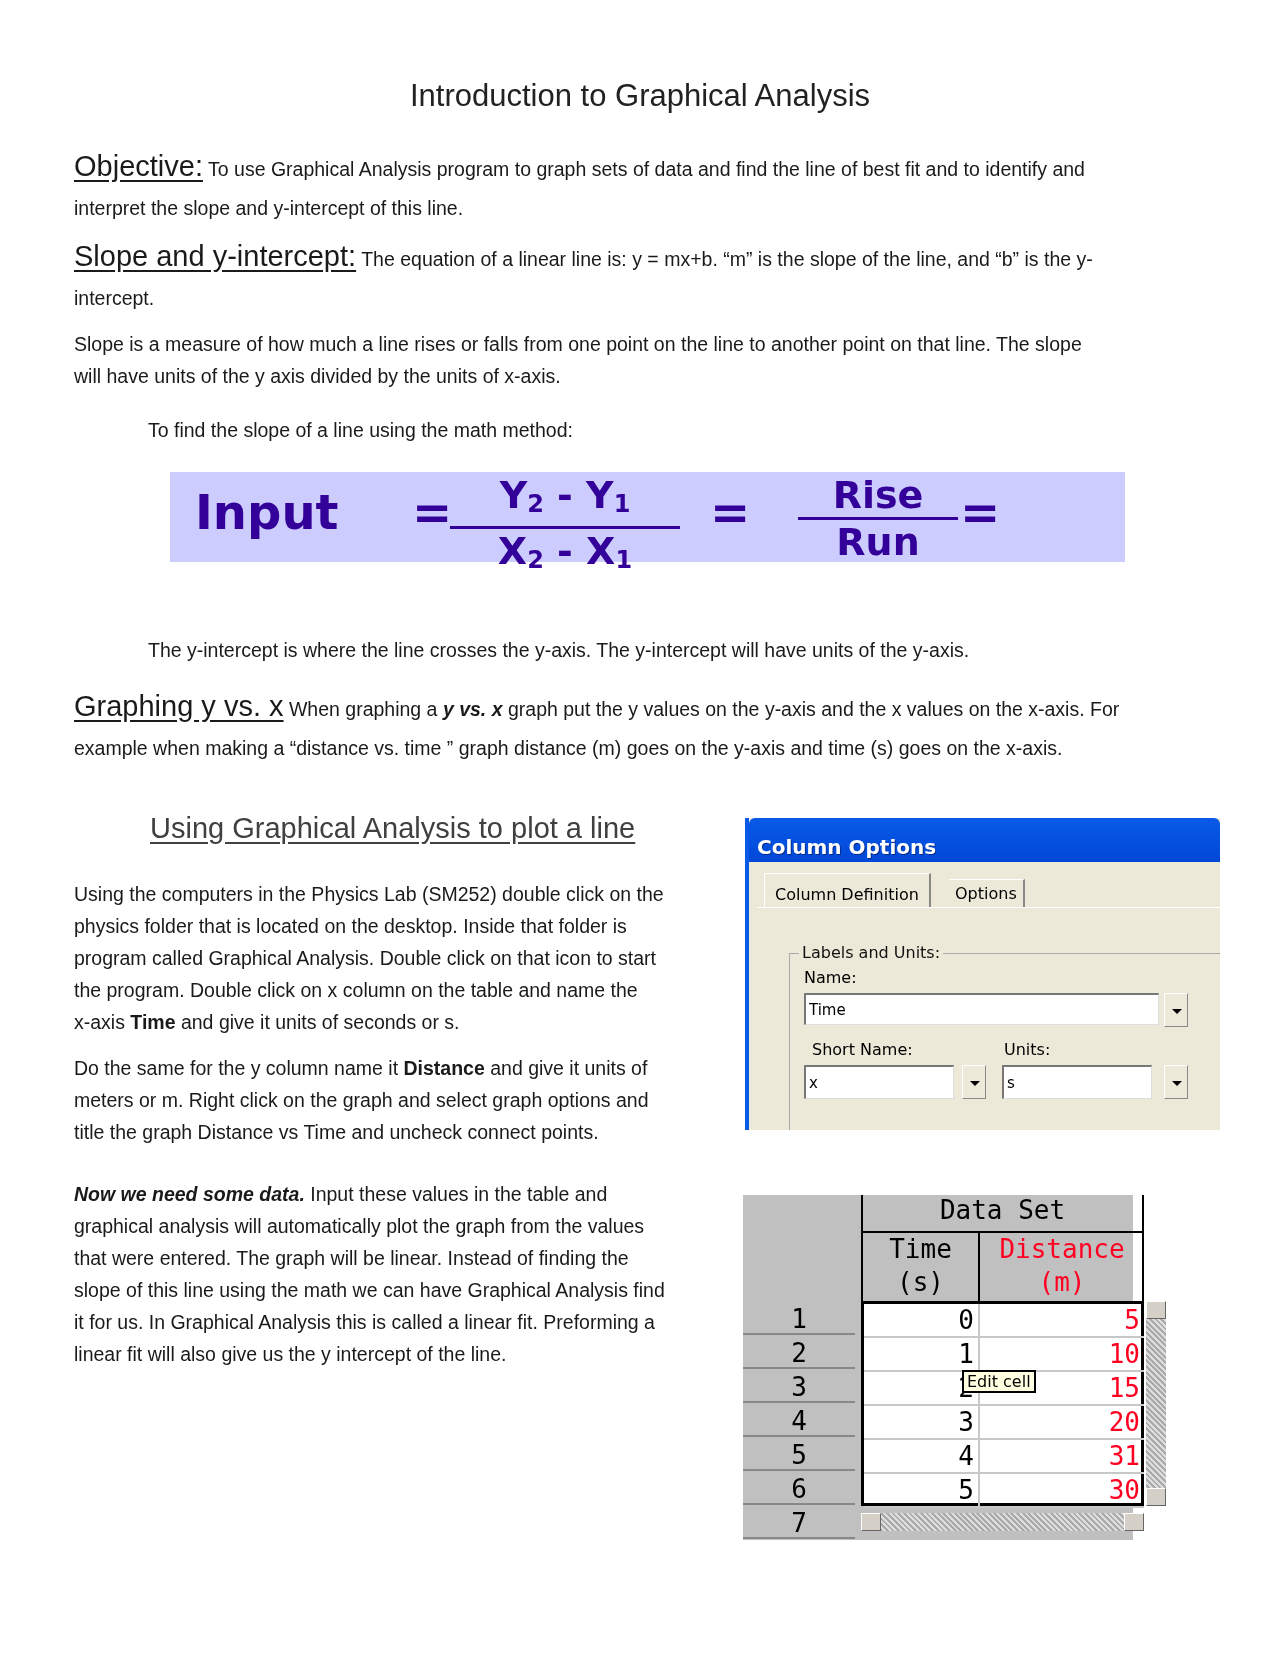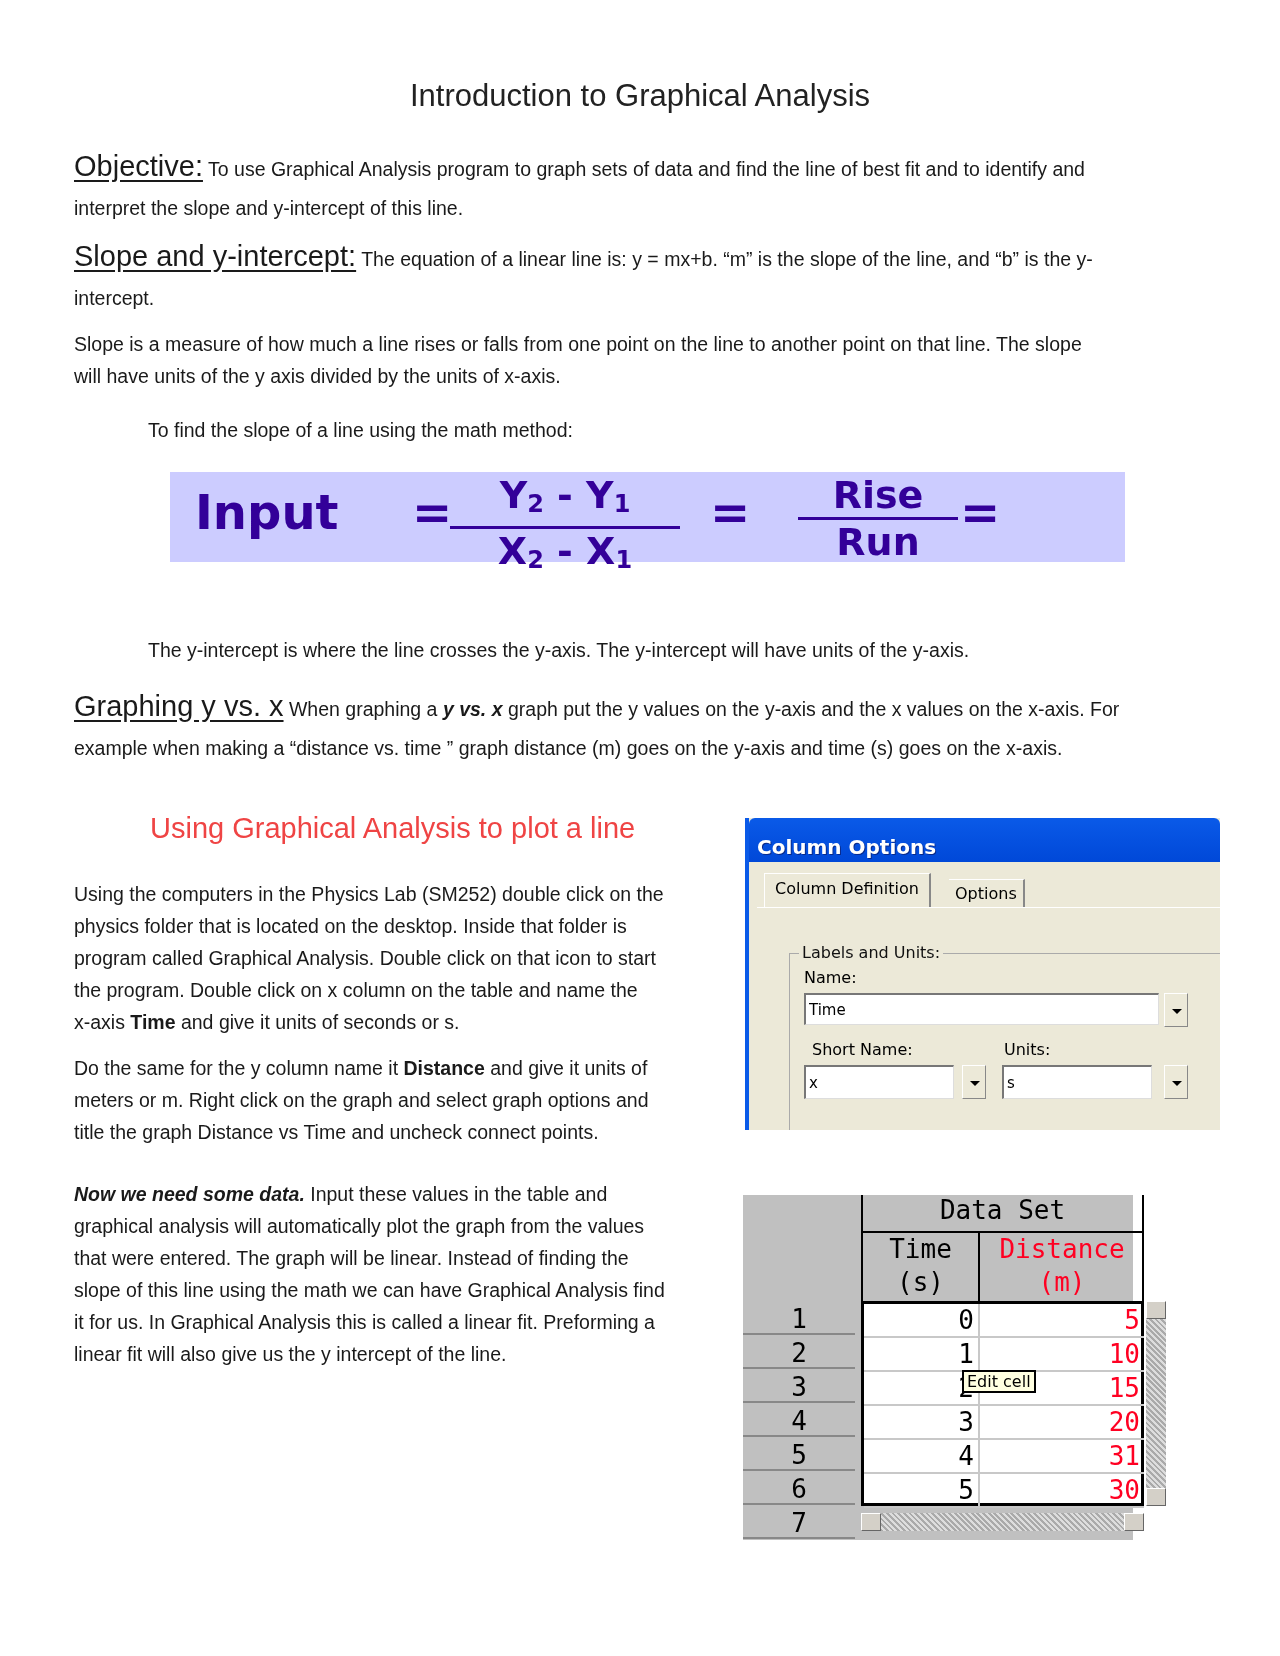--- a/index.html
+++ b/index.html
@@ -3,36 +3,36 @@
 <meta charset="utf-8">
 <style>
   * { box-sizing: border-box; margin: 0; padding: 0; }
   body { width: 1280px; height: 1656px; background: #fff; font-family: "Liberation Sans", sans-serif; color: #111; position: relative; overflow: hidden; }
   .abs { position: absolute; }
   .title { left: 0; width: 1280px; top: 78px; text-align: center; font-size: 31px; color: #222; }
   .para { font-size: 19.5px; line-height: 32px; color: #1a1a1a; }
   .head { font-size: 29px; text-decoration: underline; text-underline-offset: 4px; color: #1a1a1a; }
   .para b { font-weight: bold; }
   .para i { font-style: italic; }
-  .sec-title { font-size: 29px; text-underline-offset: 4px; color: #ef4444; }
+  .sec-title { font-size: 29px; text-decoration: underline; text-underline-offset: 4px; color: #404040; }
 
   
   .formula { left: 170px; top: 472px; width: 955px; height: 90px; background: #ccccff; color: #330099; font-family: "DejaVu Sans", sans-serif; font-weight: bold; }
   .formula .f-slope { left: 25px; top: 12px; font-size: 48px; }
   .formula .eq { font-size: 48px; }
   .frac { text-align: center; }
   .frac .num, .frac .den { font-size: 38px; line-height: 42px; }
   .frac .bar { height: 3px; background: #330099; margin: 1px 0; }
   sub { font-size: 24px; vertical-align: -4px; }
 
   
   .dialog { left: 745px; top: 818px; width: 475px; height: 312px; background: #ece9d8; border-left: 4px solid #0a5ae8; overflow: hidden; }
   .dlg-title { left: 0; top: 0; width: 100%; height: 44px; background: linear-gradient(#0a5ae8, #0048d8); border-radius: 6px 6px 0 0; color: #fff; font-family: "DejaVu Sans", sans-serif; font-weight: bold; font-size: 20px; padding: 17px 8px; text-shadow: 1px 1px #0a2a8a; }
   .tab { font-family: "DejaVu Sans", sans-serif; font-size: 16px; color: #000; background: #ece9d8; }
-  .tab1 { left: 15px; top: 55px; padding: 5px 10px; border-top: 1px solid #fff; border-left: 1px solid #fff; border-right: 2px solid #888; height: 34px; }
+  .tab1 { left: 15px; top: 55px; padding: 11px 10px; border-top: 1px solid #fff; border-left: 1px solid #fff; border-right: 2px solid #888; height: 34px; }
   .tab2 { left: 172px; top: 61px; padding: 4px 6px; border-top: 1px solid #fff; border-right: 2px solid #888; height: 28px; margin-left: 28px; }
   .tab-panel { left: 8px; top: 89px; width: 470px; height: 240px; border-top: 1px solid #fff; }
   .group { left: 40px; top: 135px; width: 440px; height: 190px; border: 1px solid #aaa; }
   .group-label { left: 50px; top: 125px; background: #ece9d8; padding: 0 3px; font-family: "DejaVu Sans", sans-serif; font-size: 16px; }
   .lbl { font-family: "DejaVu Sans", sans-serif; font-size: 16px; color: #000; }
   .field { background: #fff; border-top: 2px solid #777; border-left: 2px solid #777; border-bottom: 1px solid #ddd; border-right: 1px solid #ddd; font-family: "DejaVu Sans", sans-serif; font-size: 15px; padding: 3px 3px; color: #000; }
   .ddbtn { width: 24px; height: 34px; background: #ece9d8; border: 1px solid #888; border-top-color: #fff; border-left-color: #fff; }
   .ddbtn::after { content: ""; position: absolute; left: 7px; top: 15px; border-left: 5px solid transparent; border-right: 5px solid transparent; border-top: 5px solid #000; }
 
   

